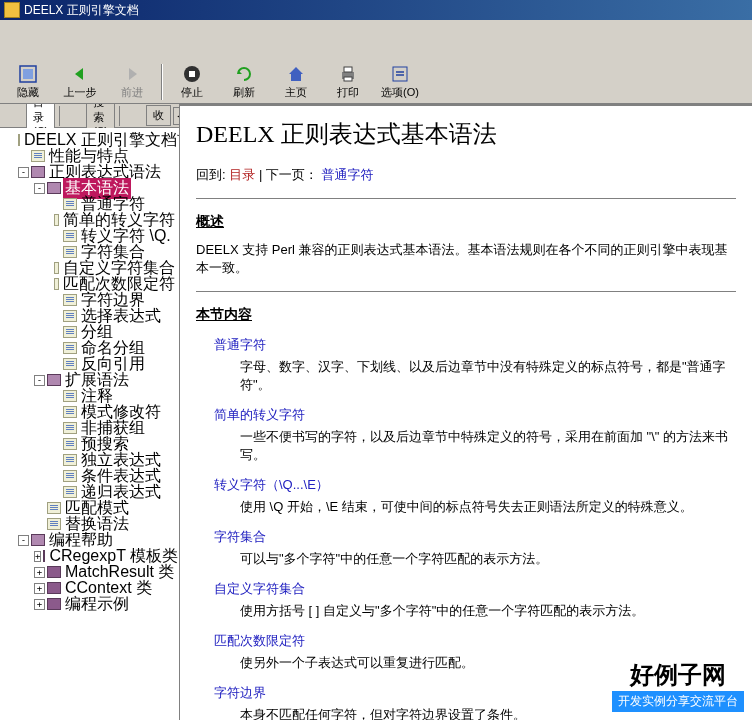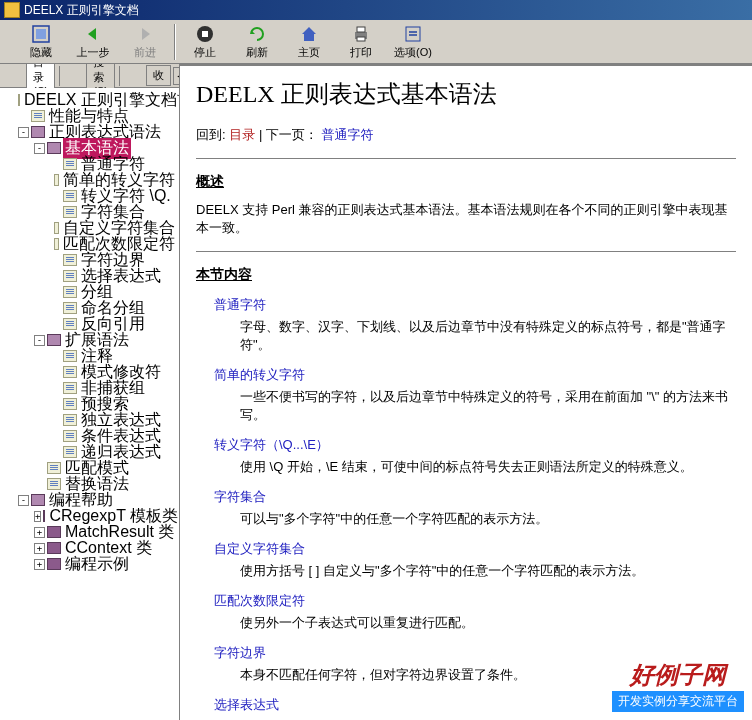--- a/index.html
+++ b/index.html
@@ -1,19 +1,19 @@
 <!DOCTYPE html>
 <html><head>
 <meta charset="utf-8">
 <style>
 * { box-sizing: border-box; margin: 0; padding: 0; }
 body { font-family: "SimSun", "宋体", sans-serif; font-size: 12px; background: #d4d0c8; width: 752px; height: 720px; overflow: hidden; position: relative; }
 .titlebar { background: linear-gradient(to right, #0a246a, #3a6ea5); color: #fff; height: 20px; display: flex; align-items: center; padding: 0 4px; font-size: 12px; }
 .titlebar-icon { width: 16px; height: 16px; margin-right: 4px; background: #f0c040; border: 1px solid #a08020; }
-.toolbar { background: #d4d0c8; border-bottom: 1px solid #808080; height: 44px; display: flex; align-items: center; padding: 2px 16px; gap: 2px; }
+.toolbar { background: #d4d0c8; border-bottom: 1px solid #808080; height: 44px; display: flex; align-items: center; padding: 2px 3px; gap: 2px; margin-top: 40px; }
 .tool-btn { display: flex; flex-direction: column; align-items: center; justify-content: center; width: 50px; height: 40px; cursor: pointer; border: 1px solid transparent; }
 .tool-btn.disabled { color: #808080; }
 .tool-btn svg { width: 20px; height: 20px; }
 .tool-btn span { font-size: 11px; margin-top: 1px; }
 .tool-sep { width: 2px; height: 36px; border-left: 1px solid #808080; border-right: 1px solid #fff; margin: 0 2px; }
 .main-area { display: flex; height: 656px; }
 .sidebar { width: 180px; background: #fff; border-right: 1px solid #808080; display: flex; flex-direction: column; overflow: hidden; }
 .sidebar-tabs { display: flex; background: #d4d0c8; border-bottom: 1px solid #808080; height: 24px; align-items: center; padding: 0 2px; }
 .sidebar-tab { padding: 2px 6px; border: 1px solid #808080; background: #d4d0c8; margin-right: 2px; cursor: pointer; font-size: 11px; margin-left: 24px; }
 .sidebar-tab.active { background: #fff; border-bottom: 1px solid #fff; }
@@ -39,21 +39,21 @@
 .content-nav { font-size: 13px; margin-bottom: 14px; }
 .content-nav a { text-decoration: none; }
 .content-nav .navlink1 { color: #b22222; }
 .content-nav .navlink2 { color: #2020c0; }
 .content hr { border: none; border-top: 1px solid #808080; margin: 8px 0 14px; }
 .content .section-title { font-size: 14px; font-weight: bold; margin: 14px 0 10px; text-decoration: underline; }
 .content .overview { font-size: 13px; margin: 10px 0 14px; }
 .content .item-title { color: #2020c0; font-size: 13px; margin: 12px 0 4px 18px; }
 .content .item-desc { font-size: 13px; margin: 0 0 8px 44px; color: #000; }
 .watermark { position: absolute; right: 8px; bottom: 8px; text-align: center; }
-.watermark .wm1 { color: #b91c1c; font-size: 24px; font-weight: bold; font-style: italic; font-family: "Microsoft YaHei", sans-serif; }
+.watermark .wm1 { color: #000000; font-size: 24px; font-weight: bold; font-family: "Microsoft YaHei", sans-serif; }
 .watermark .wm2 { background: #1e90ff; color: #fff; font-size: 12px; padding: 2px 6px; font-family: "Microsoft YaHei", sans-serif; }
 </style>
 </head>
 <body>
 
 <div class="titlebar">
   <div class="titlebar-icon"></div>
   <span>DEELX 正则引擎文档</span>
 </div>
 

